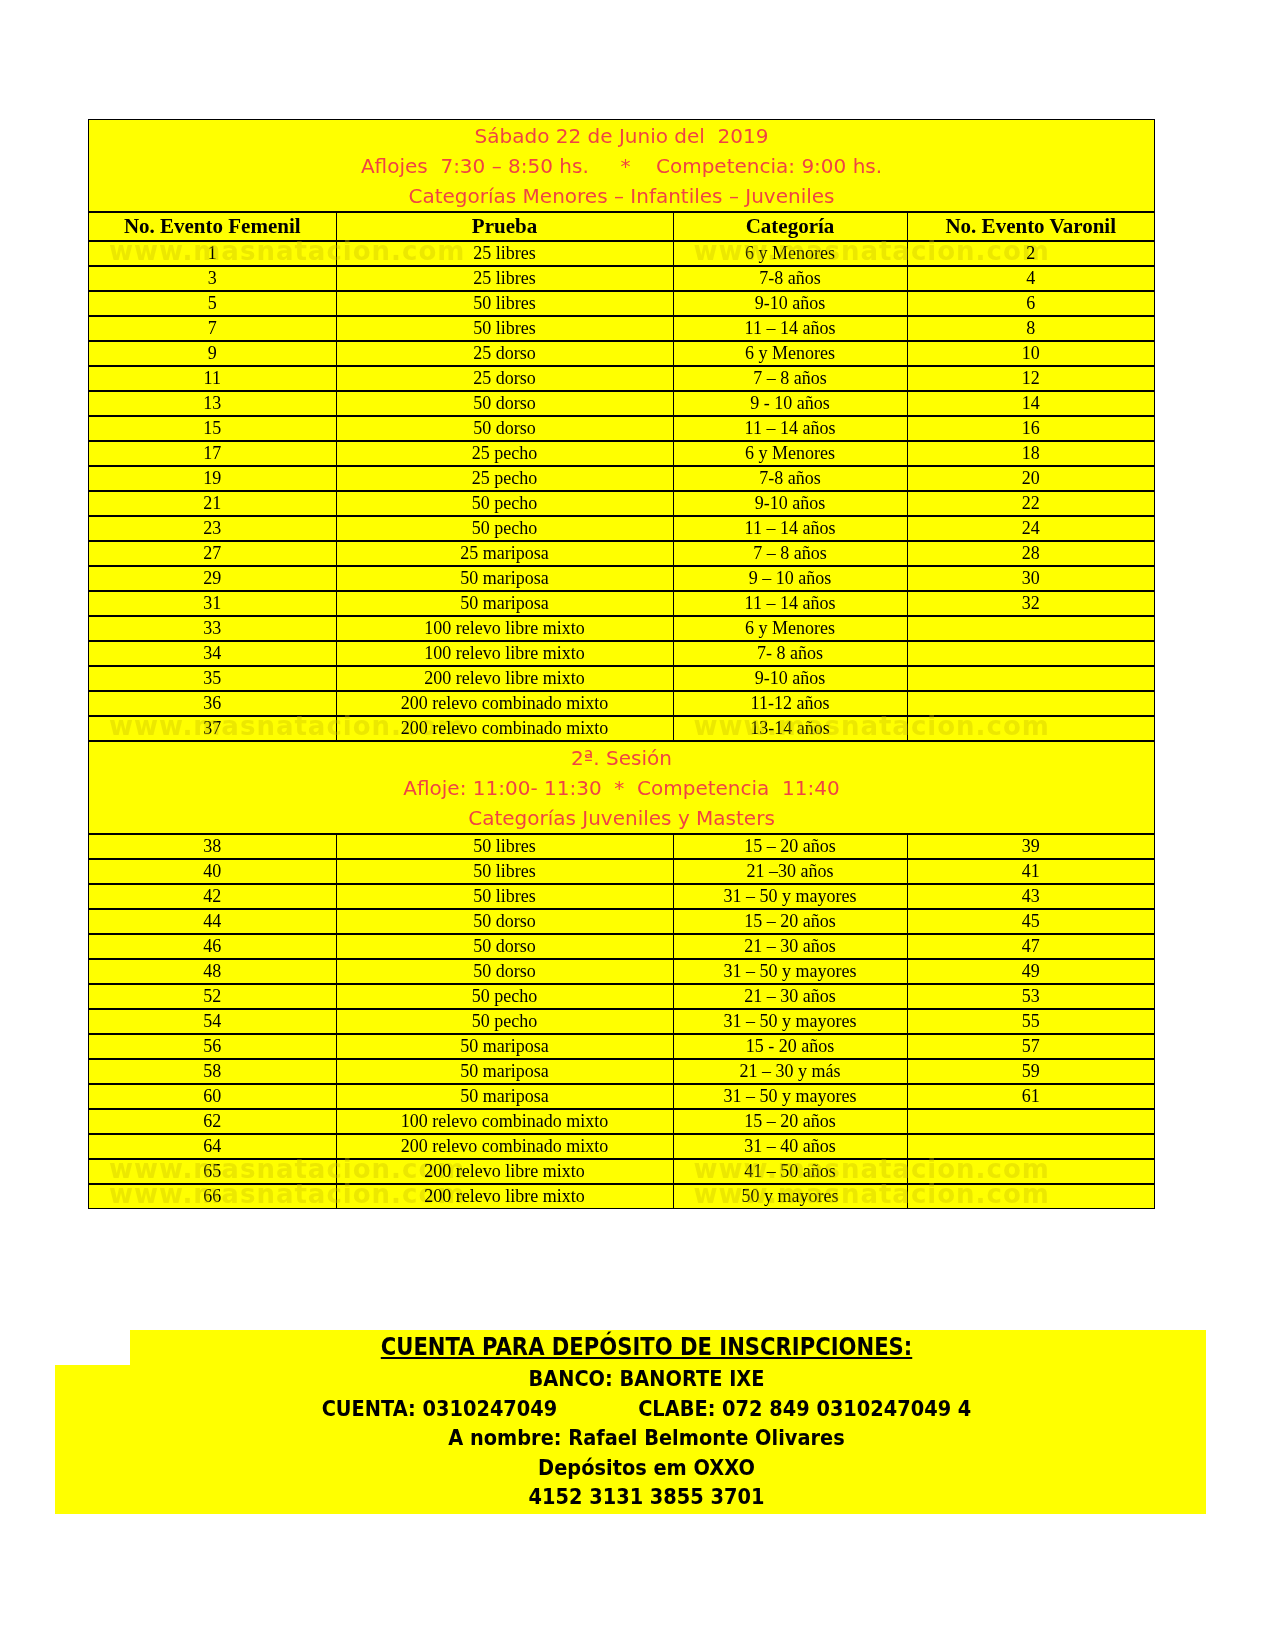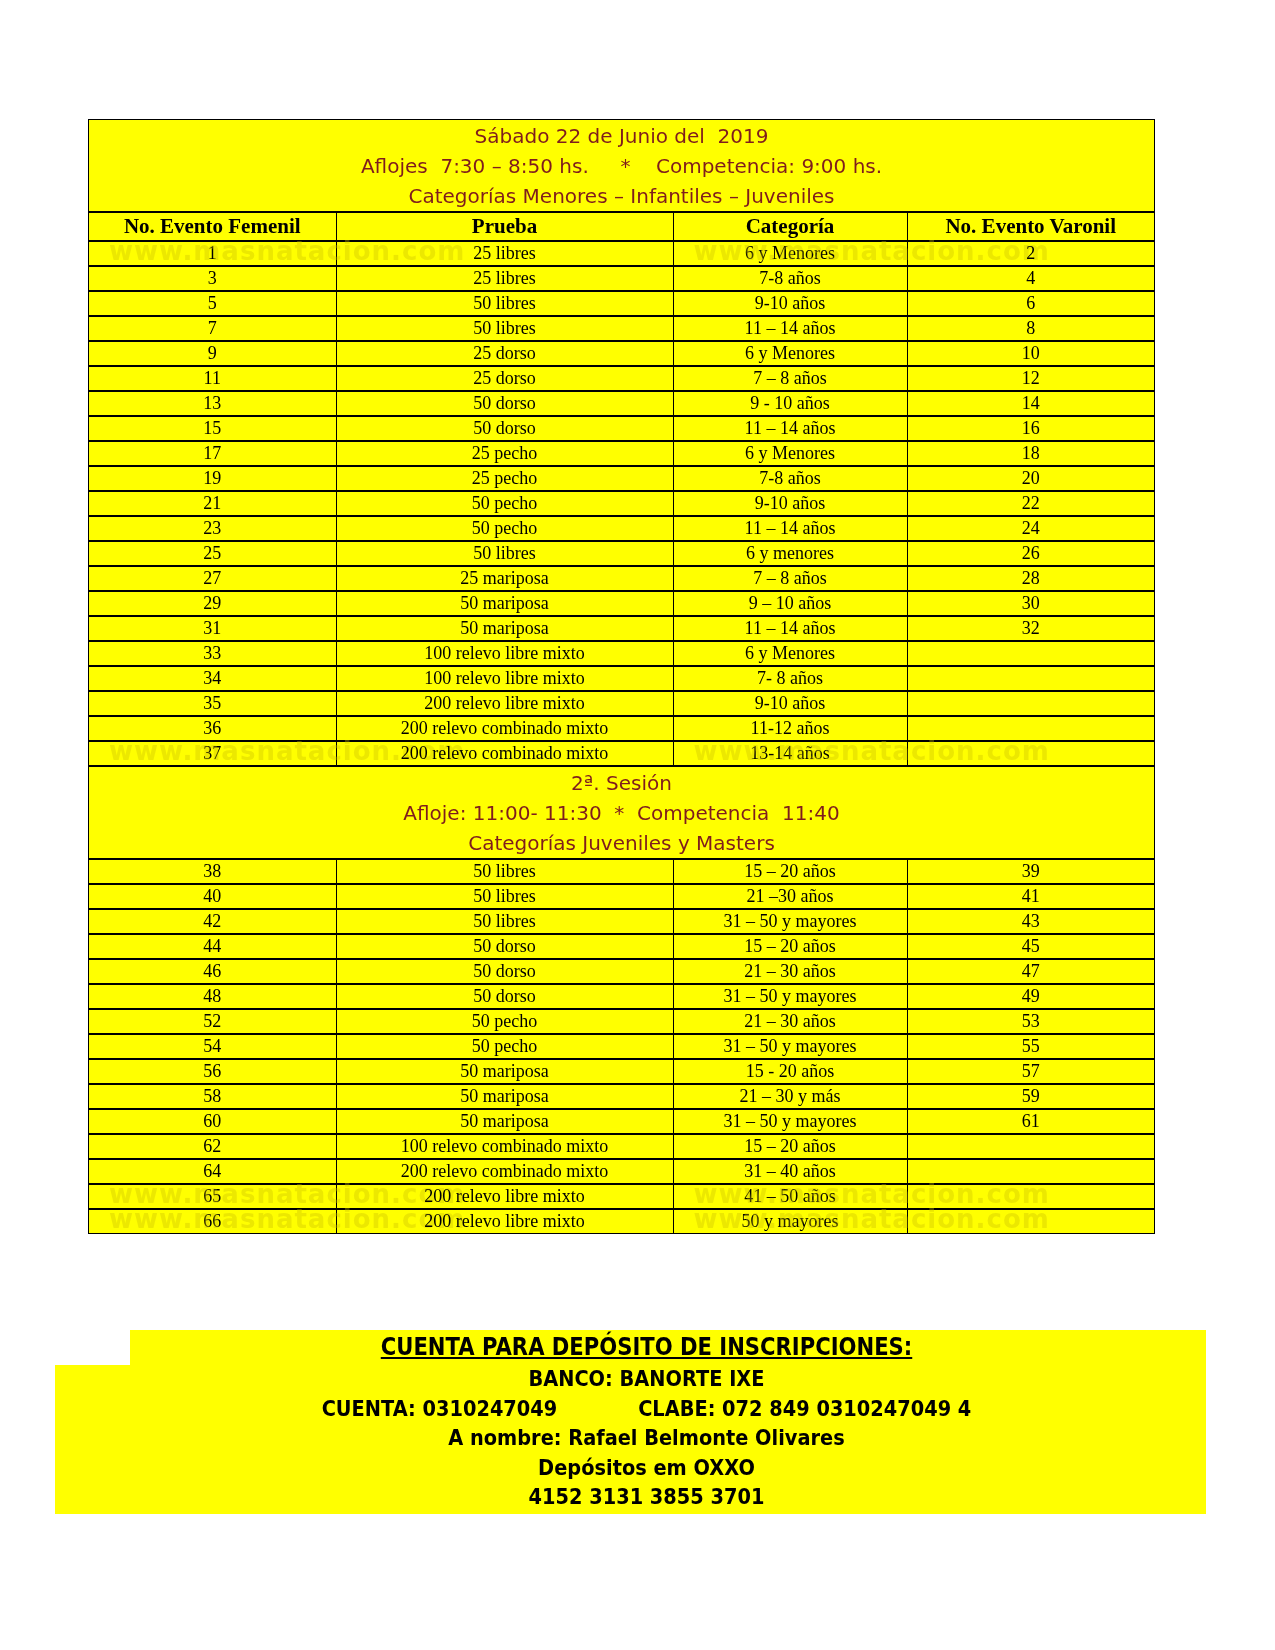--- a/index.html
+++ b/index.html
@@ -3,21 +3,21 @@
 <meta charset="utf-8">
 <style>
   html, body { margin: 0; padding: 0; background: #ffffff; }
   body { width: 1275px; height: 1650px; position: relative; overflow: hidden; }
   .sheet {
     position: absolute; left: 88px; top: 119px; width: 1067px;
     border: 1.5px solid #000; background: #ffff00; box-sizing: border-box;
   }
   .banner {
     text-align: center; font-family: "DejaVu Sans", sans-serif;
-    color: #7f1d1d; font-size: 20px; line-height: 30px; padding-top: 1px;
+    color: #ef4444; font-size: 20px; line-height: 30px; padding-top: 1px;
   }
   .banner .line { display: block; white-space: pre; }
   table { border-collapse: collapse; width: 100%; table-layout: fixed; }
   col.c1 { width: 247px; } col.c2 { width: 337px; } col.c3 { width: 234px; } col.c4 { width: auto; }
   th, td {
     font-family: "Liberation Serif", serif; color: #000; text-align: center;
     padding: 0; height: 23px; line-height: 23px; font-size: 18px;
     border-left: 1px solid #000; white-space: nowrap; overflow: hidden;
   }
   th:first-child, td:first-child { border-left: none; }
@@ -131,26 +131,20 @@
           <td>9-10 años</td>
           <td>22</td>
         </tr>
         <tr>
           <td>23</td>
           <td>50 pecho</td>
           <td>11 – 14 años</td>
           <td>24</td>
         </tr>
         <tr>
-          <td>25</td>
-          <td>50 libres</td>
-          <td>6 y menores</td>
-          <td>26</td>
-        </tr>
-        <tr>
           <td>27</td>
           <td>25 mariposa</td>
           <td>7 – 8 años</td>
           <td>28</td>
         </tr>
         <tr>
           <td>29</td>
           <td>50 mariposa</td>
           <td>9 – 10 años</td>
           <td>30</td>

